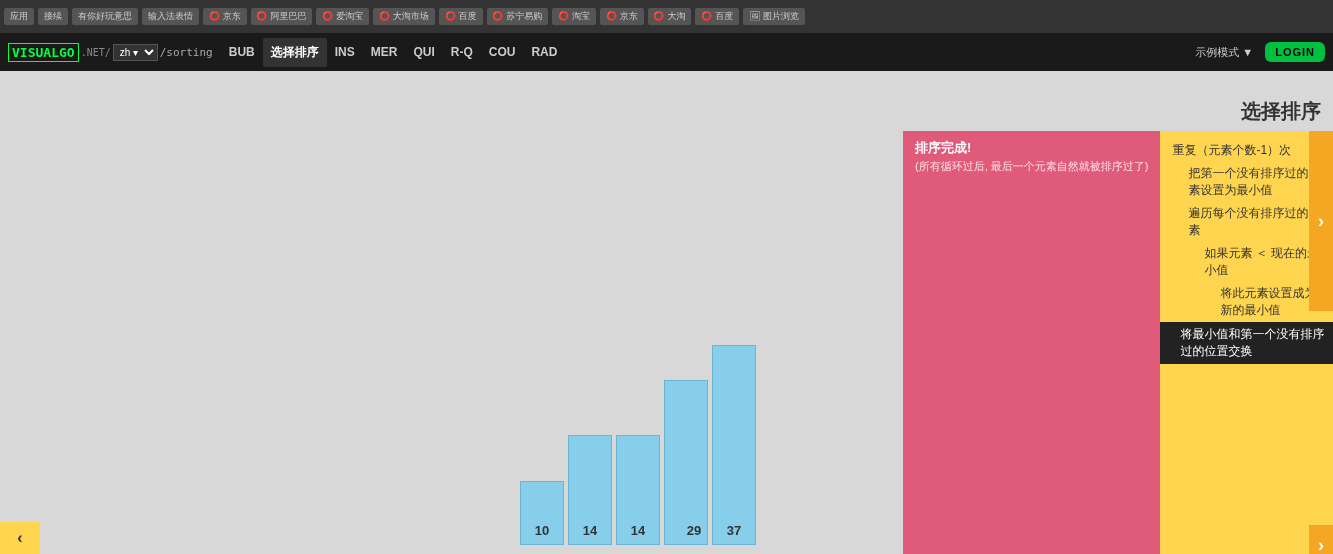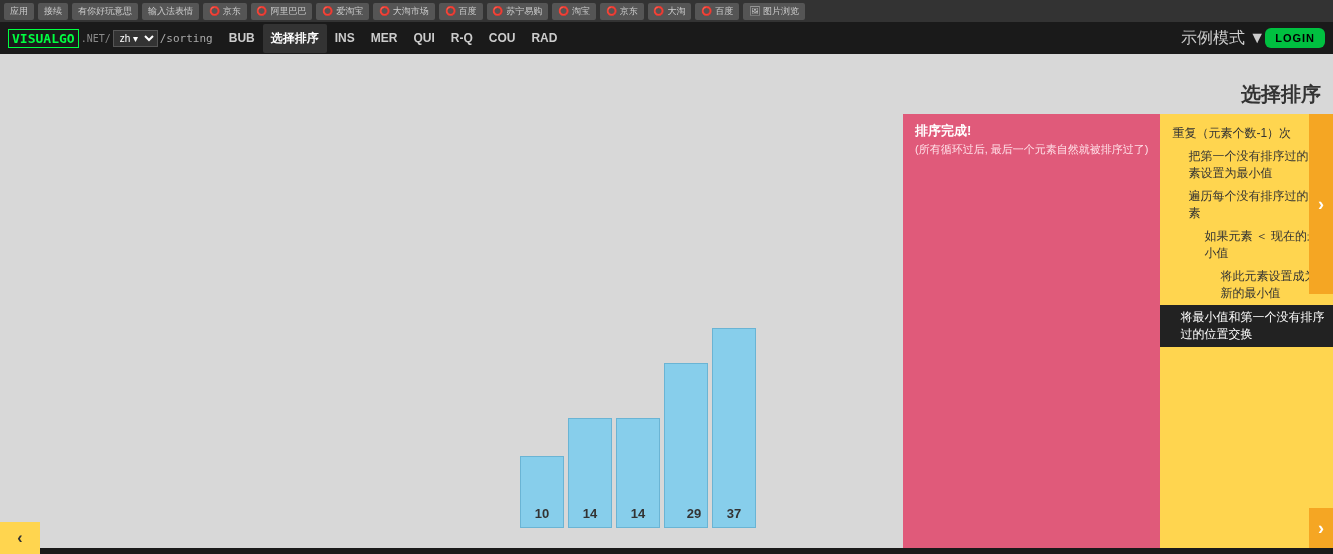--- a/index.html
+++ b/index.html
@@ -1,40 +1,40 @@
 <!DOCTYPE html>
 <html><head>
   <meta charset="utf-8">
   <style>
     * { margin: 0; padding: 0; box-sizing: border-box; }
     body { font-family: Arial, sans-serif; background: #1a1a1a; width: 1333px; height: 554px; overflow: hidden; }
 
     
     .browser-bar {
       background: #333;
-      height: 22px;
+      height: 33px;
       display: flex;
       align-items: center;
       padding: 0 4px;
       gap: 4px;
       overflow: hidden;
     }
     .browser-tab {
       background: #555;
       color: #ccc;
       font-size: 9px;
       padding: 2px 6px;
       border-radius: 2px;
       white-space: nowrap;
     }
 
     
     .nav-bar {
       background: #1a1a1a;
-      height: 32px;
+      height: 38px;
       display: flex;
       align-items: center;
       padding: 0 8px;
       gap: 0;
       position: relative;
     }
     .logo {
       color: #00ff41;
       font-weight: bold;
       font-size: 13px;
@@ -72,23 +72,23 @@
       font-weight: bold;
     }
     .nav-item.active {
       color: #fff;
       background: #333;
       border-radius: 2px;
     }
     .nav-spacer { flex: 1; }
     .example-mode {
       color: #ccc;
-      font-size: 16px;
-      cursor: pointer;
-      margin-right: 0;
+      font-size: 11px;
+      cursor: pointer;
+      margin-right: 12px;
     }
     .login-btn {
       background: #00c040;
       color: #000;
       font-weight: bold;
       font-size: 11px;
       padding: 4px 10px;
       border: none;
       cursor: pointer;
       border-radius: 6px;
@@ -257,21 +257,21 @@
   <span class="example-mode">示例模式 ▼</span>
   <button class="login-btn">LOGIN</button>
 </div>
 
 <div class="main-content">
 
   <div class="chart-area">
 
     <div class="bars-container">
       <div class="bar">
-        <div class="bar-rect" style="height: 72px;">
+        <div class="bar-rect" style="height: 64px;">
           <span class="bar-label">10</span>
         </div>
       </div>
       <div class="bar">
         <div class="bar-rect" style="height: 110px;">
           <span class="bar-label">14</span>
         </div>
       </div>
       <div class="bar">
         <div class="bar-rect" style="height: 110px;">

